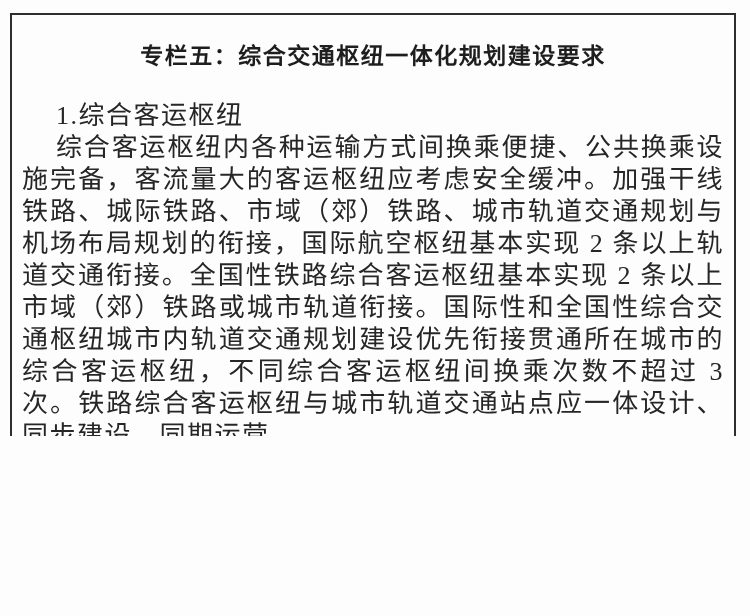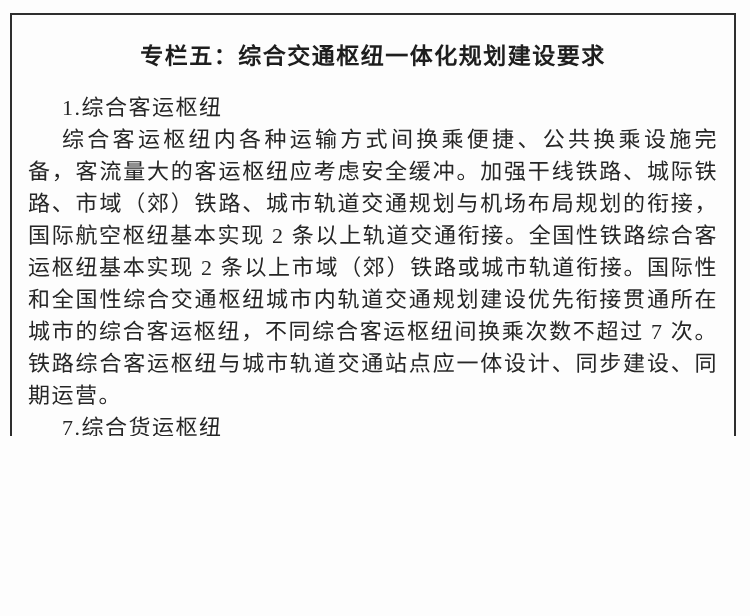--- a/index.html
+++ b/index.html
@@ -28,24 +28,24 @@
     margin-top: 30px;
     text-align: center;
     font-family: "Liberation Sans", sans-serif;
     font-weight: 700;
     font-size: 23px;
     line-height: 23px;
     letter-spacing: 1.5px;
     color: #1e1e1e;
   }
   .panel-body {
-    margin-top: 24px;
-    padding: 0 16px;
+    margin-top: 32px;
+    padding: 0 10px;
     font-family: "Liberation Serif", serif;
-    font-size: 22px;
+    font-size: 26px;
     line-height: 32px;
     letter-spacing: 1.5px;
     color: #262626;
   }
   .panel-body p {
     margin: 0;
     text-indent: 34px;
     text-align: justify;
   }
   .panel-body p.sec-heading {
@@ -53,17 +53,17 @@
   }
 </style>
 </head>
 <body>
 
 <div class="page">
   <div class="panel">
     <div class="panel-title">专栏五：综合交通枢纽一体化规划建设要求</div>
     <div class="panel-body">
       <p class="sec-heading">1.综合客运枢纽</p>
-      <p class="sec-para">综合客运枢纽内各种运输方式间换乘便捷、公共换乘设施完备，客流量大的客运枢纽应考虑安全缓冲。加强干线铁路、城际铁路、市域（郊）铁路、城市轨道交通规划与机场布局规划的衔接，国际航空枢纽基本实现 2 条以上轨道交通衔接。全国性铁路综合客运枢纽基本实现 2 条以上市域（郊）铁路或城市轨道衔接。国际性和全国性综合交通枢纽城市内轨道交通规划建设优先衔接贯通所在城市的综合客运枢纽，不同综合客运枢纽间换乘次数不超过 7 次。铁路综合客运枢纽与城市轨道交通站点应一体设计、同步建设、同期运营。</p>
+      <p class="sec-para">综合客运枢纽内各种运输方式间换乘便捷、公共换乘设施完备，客流量大的客运枢纽应考虑安全缓冲。加强干线铁路、城际铁路、市域（郊）铁路、城市轨道交通规划与机场布局规划的衔接，国际航空枢纽基本实现 2 条以上轨道交通衔接。全国性铁路综合客运枢纽基本实现 2 条以上市域（郊）铁路或城市轨道衔接。国际性和全国性综合交通枢纽城市内轨道交通规划建设优先衔接贯通所在城市的综合客运枢纽，不同综合客运枢纽间换乘次数不超过 3 次。铁路综合客运枢纽与城市轨道交通站点应一体设计、同步建设、同期运营。</p>
       <p class="sec-heading">7.综合货运枢纽</p>
     </div>
   </div>
 </div>
 
 </body></html>

